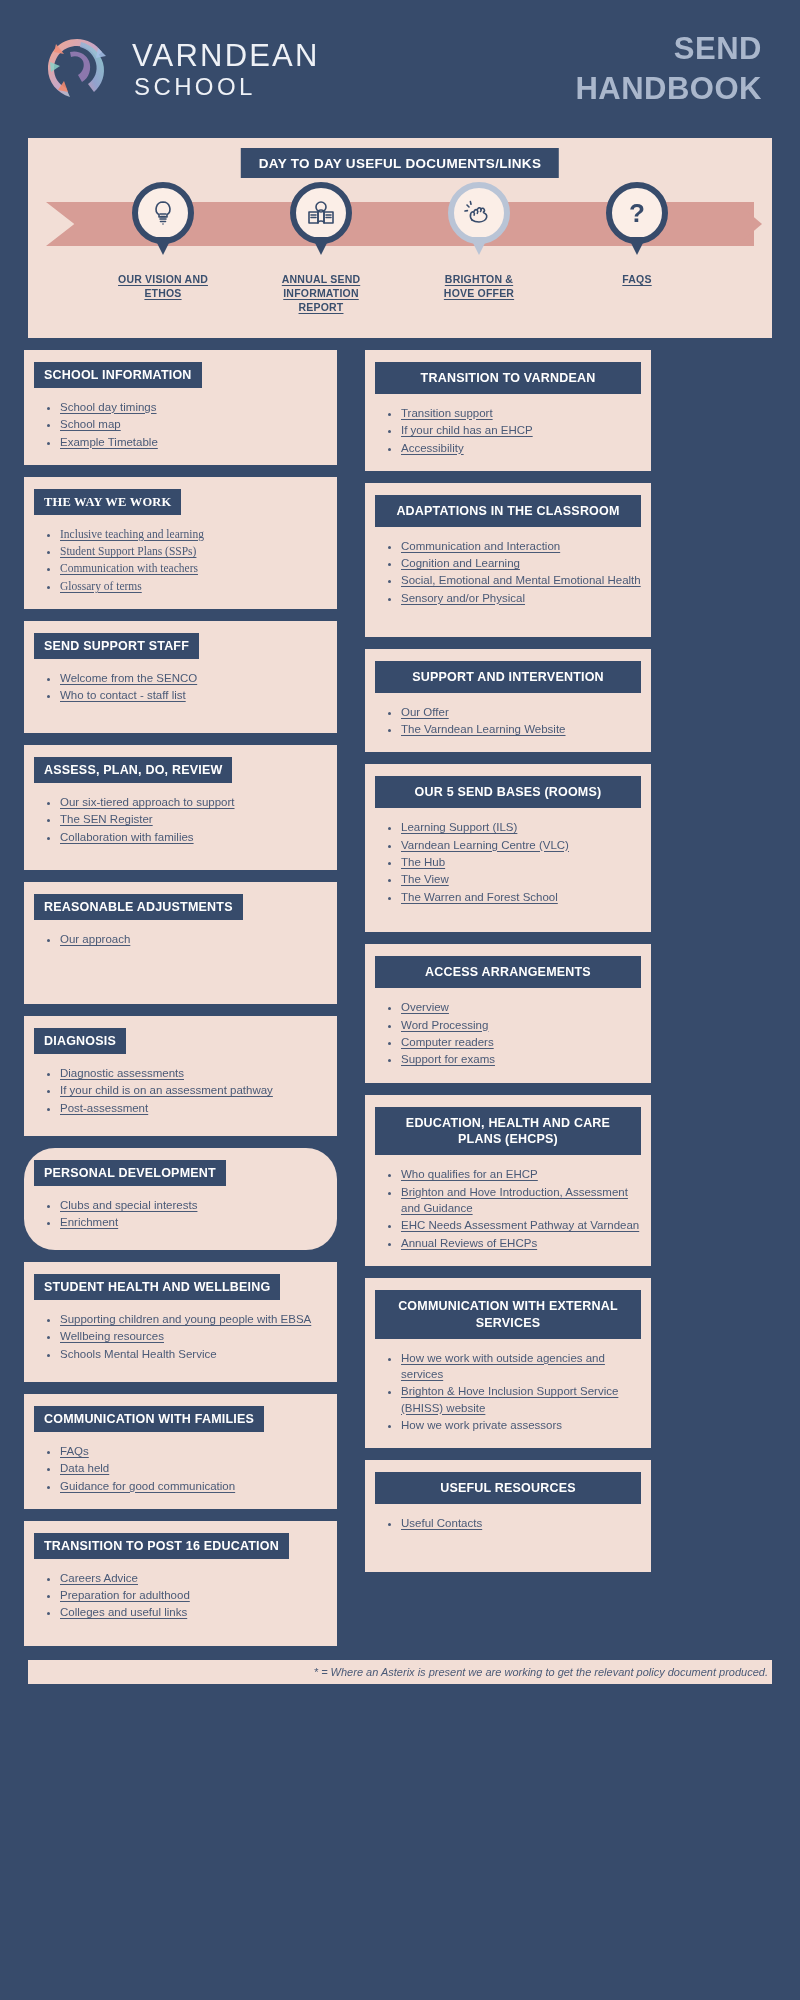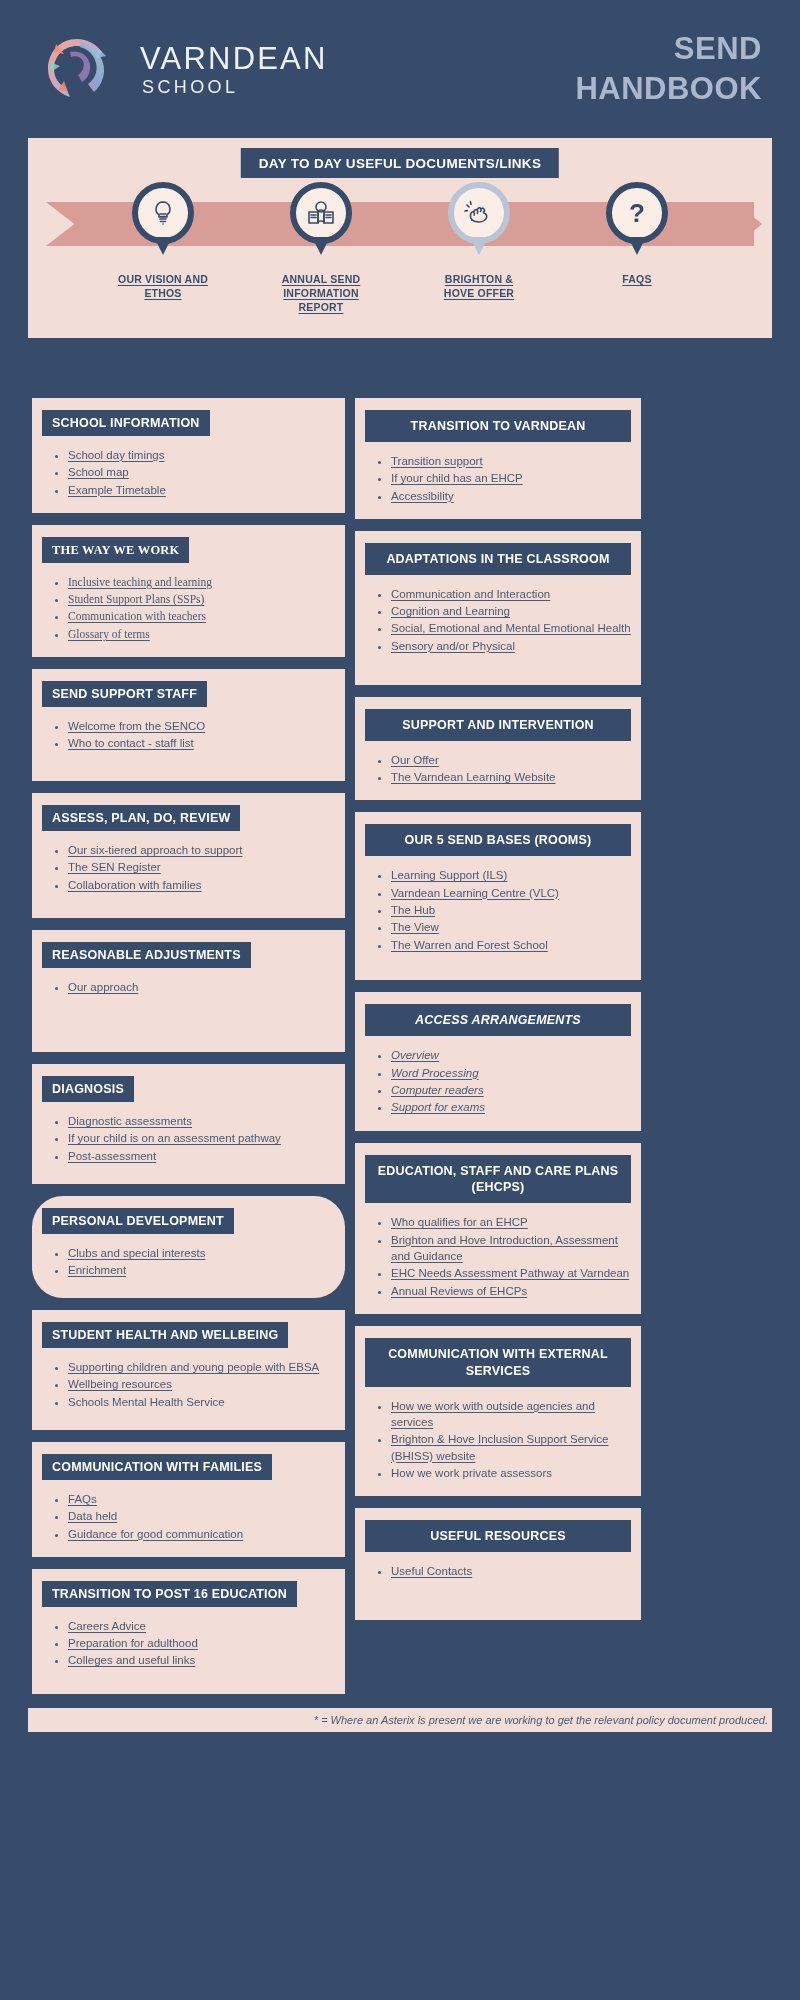--- a/index.html
+++ b/index.html
@@ -28,41 +28,41 @@
     height: 138px;
     display: flex;
     align-items: center;
     justify-content: space-between;
     padding: 0 38px 0 40px;
     box-sizing: border-box;
   }
   .brand {
     display: flex;
     align-items: center;
-    gap: 26px;
+    gap: 18px;
   }
   .logo-mark {
     width: 74px;
     height: 74px;
     position: relative;
     flex: 0 0 auto;
   }
   .brand-text {
     display: flex;
     flex-direction: column;
     line-height: 1;
     color: #eef1f6;
   }
   .brand-name {
     font-size: 31px;
     letter-spacing: 2.2px;
     font-weight: 400;
   }
   .brand-sub {
-    font-size: 18px;
+    font-size: 24px;
     letter-spacing: 3.4px;
     margin-top: 4px;
     margin-left: 2px;
   }
   .doc-title {
     text-align: right;
     color: #aab7cc;
     font-weight: bold;
     font-size: 31px;
     line-height: 1.28;
@@ -160,25 +160,24 @@
     line-height: 1.35;
   }
   .pin-label span {
     text-decoration: underline;
     text-underline-offset: 2px;
   }
 
   
   .columns {
     display: flex;
-    gap: 10px;
-    padding: 12px 28px 0 32px;
+    gap: 28px;
+    padding: 12px 28px 0 24px;
     box-sizing: border-box;
     align-items: flex-start;
-    margin-top: 48px;
   }
   .col { display: flex; flex-direction: column; }
   .col-left { width: 313px; }
   .col-right { width: 286px; }
 
   .card {
     background: #f2ded6;
     box-sizing: border-box;
     padding: 12px 10px 14px 10px;
     margin-bottom: 12px;
@@ -398,31 +397,31 @@
         <div class="card" style="min-height: 168px;">
           <div class="card-title centered">OUR 5 SEND BASES (ROOMS)</div>
           <ul>
             <li><span class="lnk">Learning Support (ILS)</span></li>
             <li><span class="lnk">Varndean Learning Centre (VLC)</span></li>
             <li><span class="lnk">The Hub</span></li>
             <li><span class="lnk">The View</span></li>
             <li><span class="lnk">The Warren and Forest School</span></li>
           </ul>
         </div>
-        <div class="card" style="min-height: 138px; font-style: italic;">
+        <div class="card" style="min-height: 138px;">
           <div class="card-title centered">ACCESS ARRANGEMENTS</div>
           <ul>
             <li><span class="lnk">Overview</span></li>
             <li><span class="lnk">Word Processing</span></li>
             <li><span class="lnk">Computer readers</span></li>
             <li><span class="lnk">Support for exams</span></li>
           </ul>
         </div>
         <div class="card" style="min-height: 168px;">
-          <div class="card-title centered">EDUCATION, STAFF AND CARE PLANS (EHCPS)</div>
+          <div class="card-title centered">EDUCATION, HEALTH AND CARE PLANS (EHCPS)</div>
           <ul>
             <li><span class="lnk">Who qualifies for an EHCP</span></li>
             <li><span class="lnk">Brighton and Hove Introduction, Assessment and Guidance</span></li>
             <li><span class="lnk">EHC Needs Assessment Pathway at Varndean</span></li>
             <li><span class="lnk">Annual Reviews of EHCPs </span></li>
           </ul>
         </div>
         <div class="card" style="min-height: 152px;">
           <div class="card-title centered">COMMUNICATION WITH EXTERNAL SERVICES</div>
           <ul>

